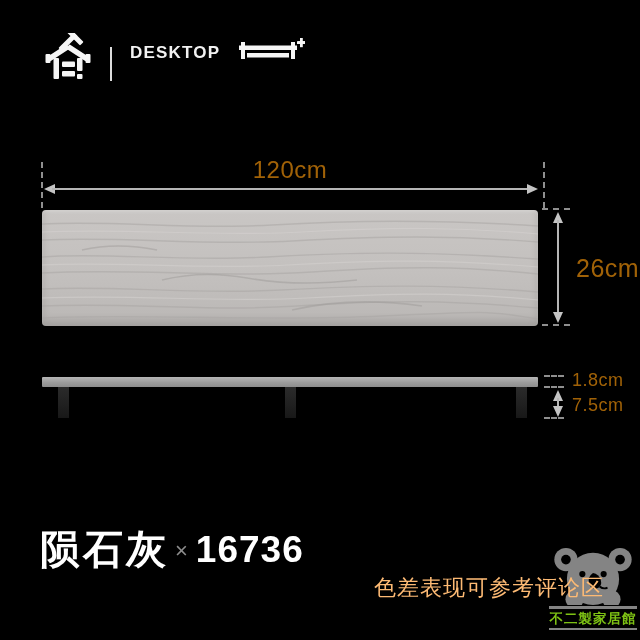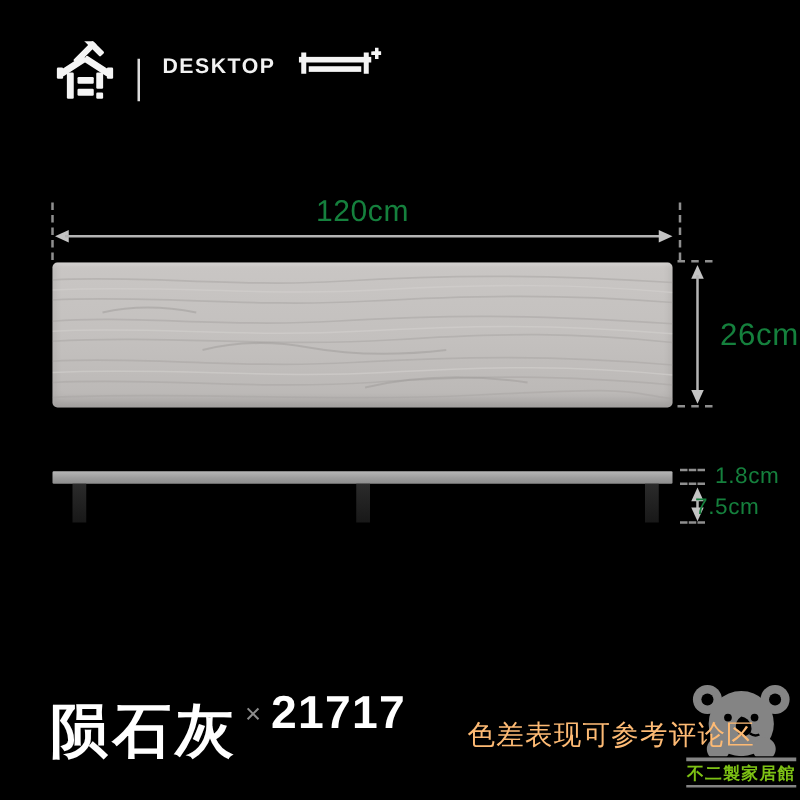--- a/index.html
+++ b/index.html
@@ -12,21 +12,21 @@
   
   .logo-house{position:absolute;left:42px;top:33px;width:52px;height:52px;}
   .logo-divider{position:absolute;left:110px;top:47px;width:2px;height:34px;background:#dcdcdc;}
   .brand{position:absolute;left:130px;top:42px;color:#f2f2f2;}
   .brand-row1{display:flex;align-items:center;gap:19px;}
   .brand-line{font-size:17px;font-weight:bold;letter-spacing:1.2px;line-height:20px;white-space:nowrap;}
   .shelf-glyph{width:66px;height:26px;margin-top:-4px;}
   
   .dash-v{position:absolute;width:0;border-left:2px dashed #8f8f8f;}
   .dash-h{position:absolute;height:0;border-top:2px dashed #8f8f8f;}
-  .dim-label{position:absolute;color:#15803d;letter-spacing:0.5px;}
+  .dim-label{position:absolute;color:#a16207;letter-spacing:0.5px;}
   .harrow{position:absolute;height:10px;}
   .harrow .line{position:absolute;left:8px;right:8px;top:4px;height:2px;background:#b5b5b5;}
   .harrow .ah-l{position:absolute;left:0;top:0;width:0;height:0;
      border-top:5px solid transparent;border-bottom:5px solid transparent;border-right:11px solid #c4c4c4;}
   .harrow .ah-r{position:absolute;right:0;top:0;width:0;height:0;
      border-top:5px solid transparent;border-bottom:5px solid transparent;border-left:11px solid #c4c4c4;}
   .varrow{position:absolute;width:10px;}
   .varrow .line{position:absolute;top:8px;bottom:8px;left:4px;width:2px;background:#b5b5b5;}
   .varrow .ah-t{position:absolute;top:0;left:0;width:0;height:0;
      border-left:5px solid transparent;border-right:5px solid transparent;border-bottom:11px solid #c4c4c4;}
@@ -44,21 +44,21 @@
   .side-bar{position:absolute;left:42px;top:377px;width:496px;height:10px;border-radius:1px;
     background:linear-gradient(180deg,#b6b6b6 0%,#9c9c9c 55%,#8d8d8d 100%);}
   .leg{position:absolute;top:387px;width:11px;height:31px;
     background:linear-gradient(180deg,#2b2b2b,#181818);}
   .leg-left{left:58px;}
   .leg-mid{left:285px;}
   .leg-right{left:516px;}
   
   .caption{position:absolute;left:40px;top:455px;font-size:23px;color:#4d4d4d;letter-spacing:1px;white-space:nowrap;}
   .title-row{position:absolute;left:40px;top:522px;display:flex;align-items:center;white-space:nowrap;}
-  .title-cn{font-size:47px;font-weight:bold;color:#ffffff;letter-spacing:3px;margin-top:32px;}
+  .title-cn{font-size:40px;font-weight:bold;color:#ffffff;letter-spacing:3px;}
   .title-sep{font-size:22px;color:#8d8d8d;margin:2px 8px 0 6px;}
   .title-model{font-size:37px;font-weight:bold;color:#ffffff;letter-spacing:1px;}
   .title-en{position:absolute;left:40px;top:570px;font-size:28px;color:#6f6f6f;letter-spacing:0.5px;}
   .note{position:absolute;left:374px;top:573px;font-size:22px;color:#fdba74;letter-spacing:1px;z-index:3;white-space:nowrap;}
   
   .watermark{position:absolute;left:549px;top:547px;width:88px;z-index:2;opacity:.95;}
   .wm-bear{display:block;width:88px;height:58px;margin:0 auto;}
   .wm-line{height:3px;background:#8c8c8c;margin:1px 0 2px 0;}
   .wm-line2{height:2px;background:#8c8c8c;margin-top:2px;}
   .wm-text{font-size:13.5px;font-weight:bold;color:#84cc16;letter-spacing:1px;text-align:center;white-space:nowrap;line-height:15px;}
@@ -151,27 +151,27 @@
   <div class="dash-h" style="left:544px;top:375px;width:20px;"></div>
   <div class="dash-h" style="left:544px;top:386px;width:20px;"></div>
   <div class="dim-label" style="left:572px;top:370px;font-size:18px;">1.8cm</div>
 
   <div class="varrow" style="left:553px;top:390px;height:27px;">
     <div class="ah-t"></div>
     <div class="line"></div>
     <div class="ah-b"></div>
   </div>
   <div class="dash-h" style="left:544px;top:417px;width:20px;"></div>
-  <div class="dim-label" style="left:556px;top:395px;font-size:18px;">7.5cm</div>
+  <div class="dim-label" style="left:572px;top:395px;font-size:18px;">7.5cm</div>
 
 
   <div class="title-row">
     <span class="title-cn">陨石灰</span>
     <span class="title-sep">×</span>
-    <span class="title-model">21717</span>
+    <span class="title-model">16736</span>
   </div>
 
   <div class="note">色差表现可参考评论区</div>
 
   <div class="watermark">
     <svg class="wm-bear" viewBox="0 0 90 60">
       <g>
         <circle cx="17" cy="13" r="12" fill="#8c8c8c"></circle>
         <circle cx="17" cy="13" r="5" fill="#000000"></circle>
         <circle cx="73" cy="13" r="12" fill="#8c8c8c"></circle>

